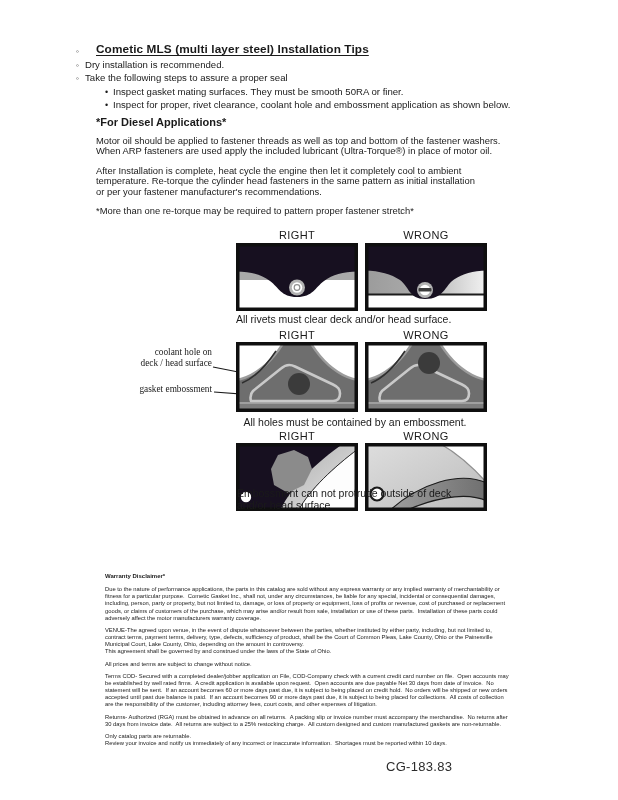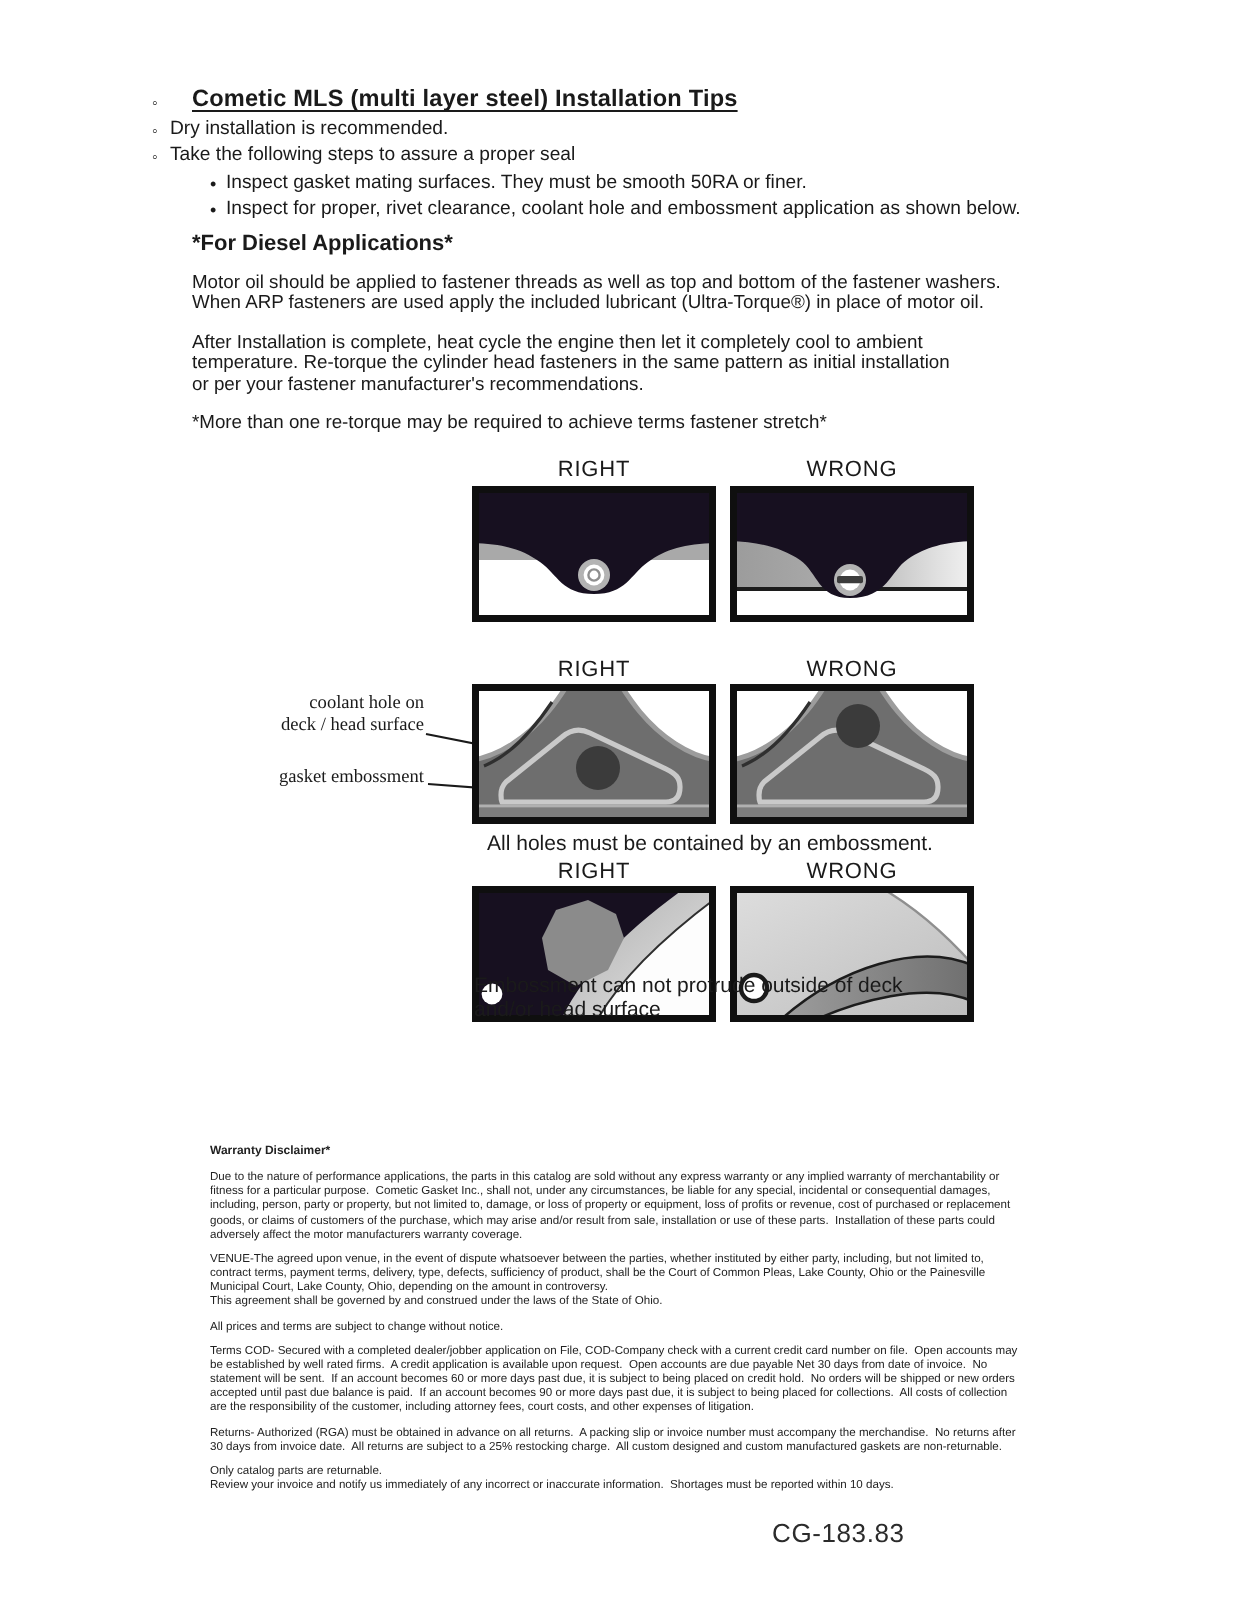--- a/index.html
+++ b/index.html
@@ -68,21 +68,21 @@
       <span>Inspect for proper, rivet clearance, coolant hole and embossment application as shown below.</span>
     </div>
   </div>
 
   <div class="abs diesel-h">*For Diesel Applications*</div>
   <div class="abs para" id="para1">Motor oil should be applied to fastener threads as well as top and bottom of the fastener washers.
 When ARP fasteners are used apply the included lubricant (Ultra-Torque®) in place of motor oil.</div>
   <div class="abs para" id="para2">After Installation is complete, heat cycle the engine then let it completely cool to ambient
 temperature. Re-torque the cylinder head fasteners in the same pattern as initial installation
 or per your fastener manufacturer's recommendations.</div>
-  <div class="abs para" id="note">*More than one re-torque may be required to achieve terms fastener stretch*</div>
+  <div class="abs para" id="note">*More than one re-torque may be required to pattern proper fastener stretch*</div>
 
   <div class="abs fig-label" style="left:236px; top:229px;">RIGHT</div>
   <div class="abs fig-label" style="left:365px; top:229px;">WRONG</div>
 
   <svg class="abs" style="left:236px; top:243px;" width="122" height="68" viewBox="0 0 122 68">
     <rect width="122" height="68" fill="#ffffff"></rect>
     <rect y="28" width="122" height="9" fill="#a9a9a9"></rect>
     <path d="M0,0 H122 V28.5 C106,29 97,31.5 88,38 C79,44.5 77,54 61,54 C45,54 43,44.5 34,38 C25,31.5 16,29 0,28.5 Z" fill="#171020"></path>
     <g>
       <circle cx="61" cy="44.5" r="8" fill="#b3b3b3"></circle>
@@ -106,20 +106,21 @@
     <rect y="50.5" width="122" height="2" fill="#1c1c1c"></rect>
     <path d="M0,0 H122 V27.5 C107,28 98,30.5 89,36.5 C80,42.5 79,56 60,56 C44,56 44,43.5 35,37 C26,31 15,28 0,27.5 Z" fill="#171020"></path>
     <g>
       <circle cx="60" cy="47" r="8" fill="#b3b3b3"></circle>
       <circle cx="60" cy="47" r="5.2" fill="#ffffff"></circle>
       <rect x="53.5" y="45" width="13" height="3.6" rx="1" fill="#3c3c3c"></rect>
     </g>
     <rect x="1.75" y="1.75" width="118.5" height="64.5" fill="none" stroke="#0f0f0f" stroke-width="3.5"></rect>
   </svg>
 
+  <div class="abs fig-caption" style="left:236px; top:313px;">All rivets must clear deck and/or head surface.</div>
 
   <div class="abs fig-label" style="left:236px; top:329px;">RIGHT</div>
   <div class="abs fig-label" style="left:365px; top:329px;">WRONG</div>
 
   <div class="abs ann" style="left:120px; top:347px; width:92px;">coolant hole on
 deck / head surface</div>
   <div class="abs ann" style="left:120px; top:384px; width:92px;">gasket embossment</div>
 
   <svg class="abs" style="left:203px; top:340px;" width="105" height="70" viewBox="0 0 105 70">
     <line x1="10" y1="27" x2="96" y2="44" stroke="#1a1a1a" stroke-width="1.1"></line>

